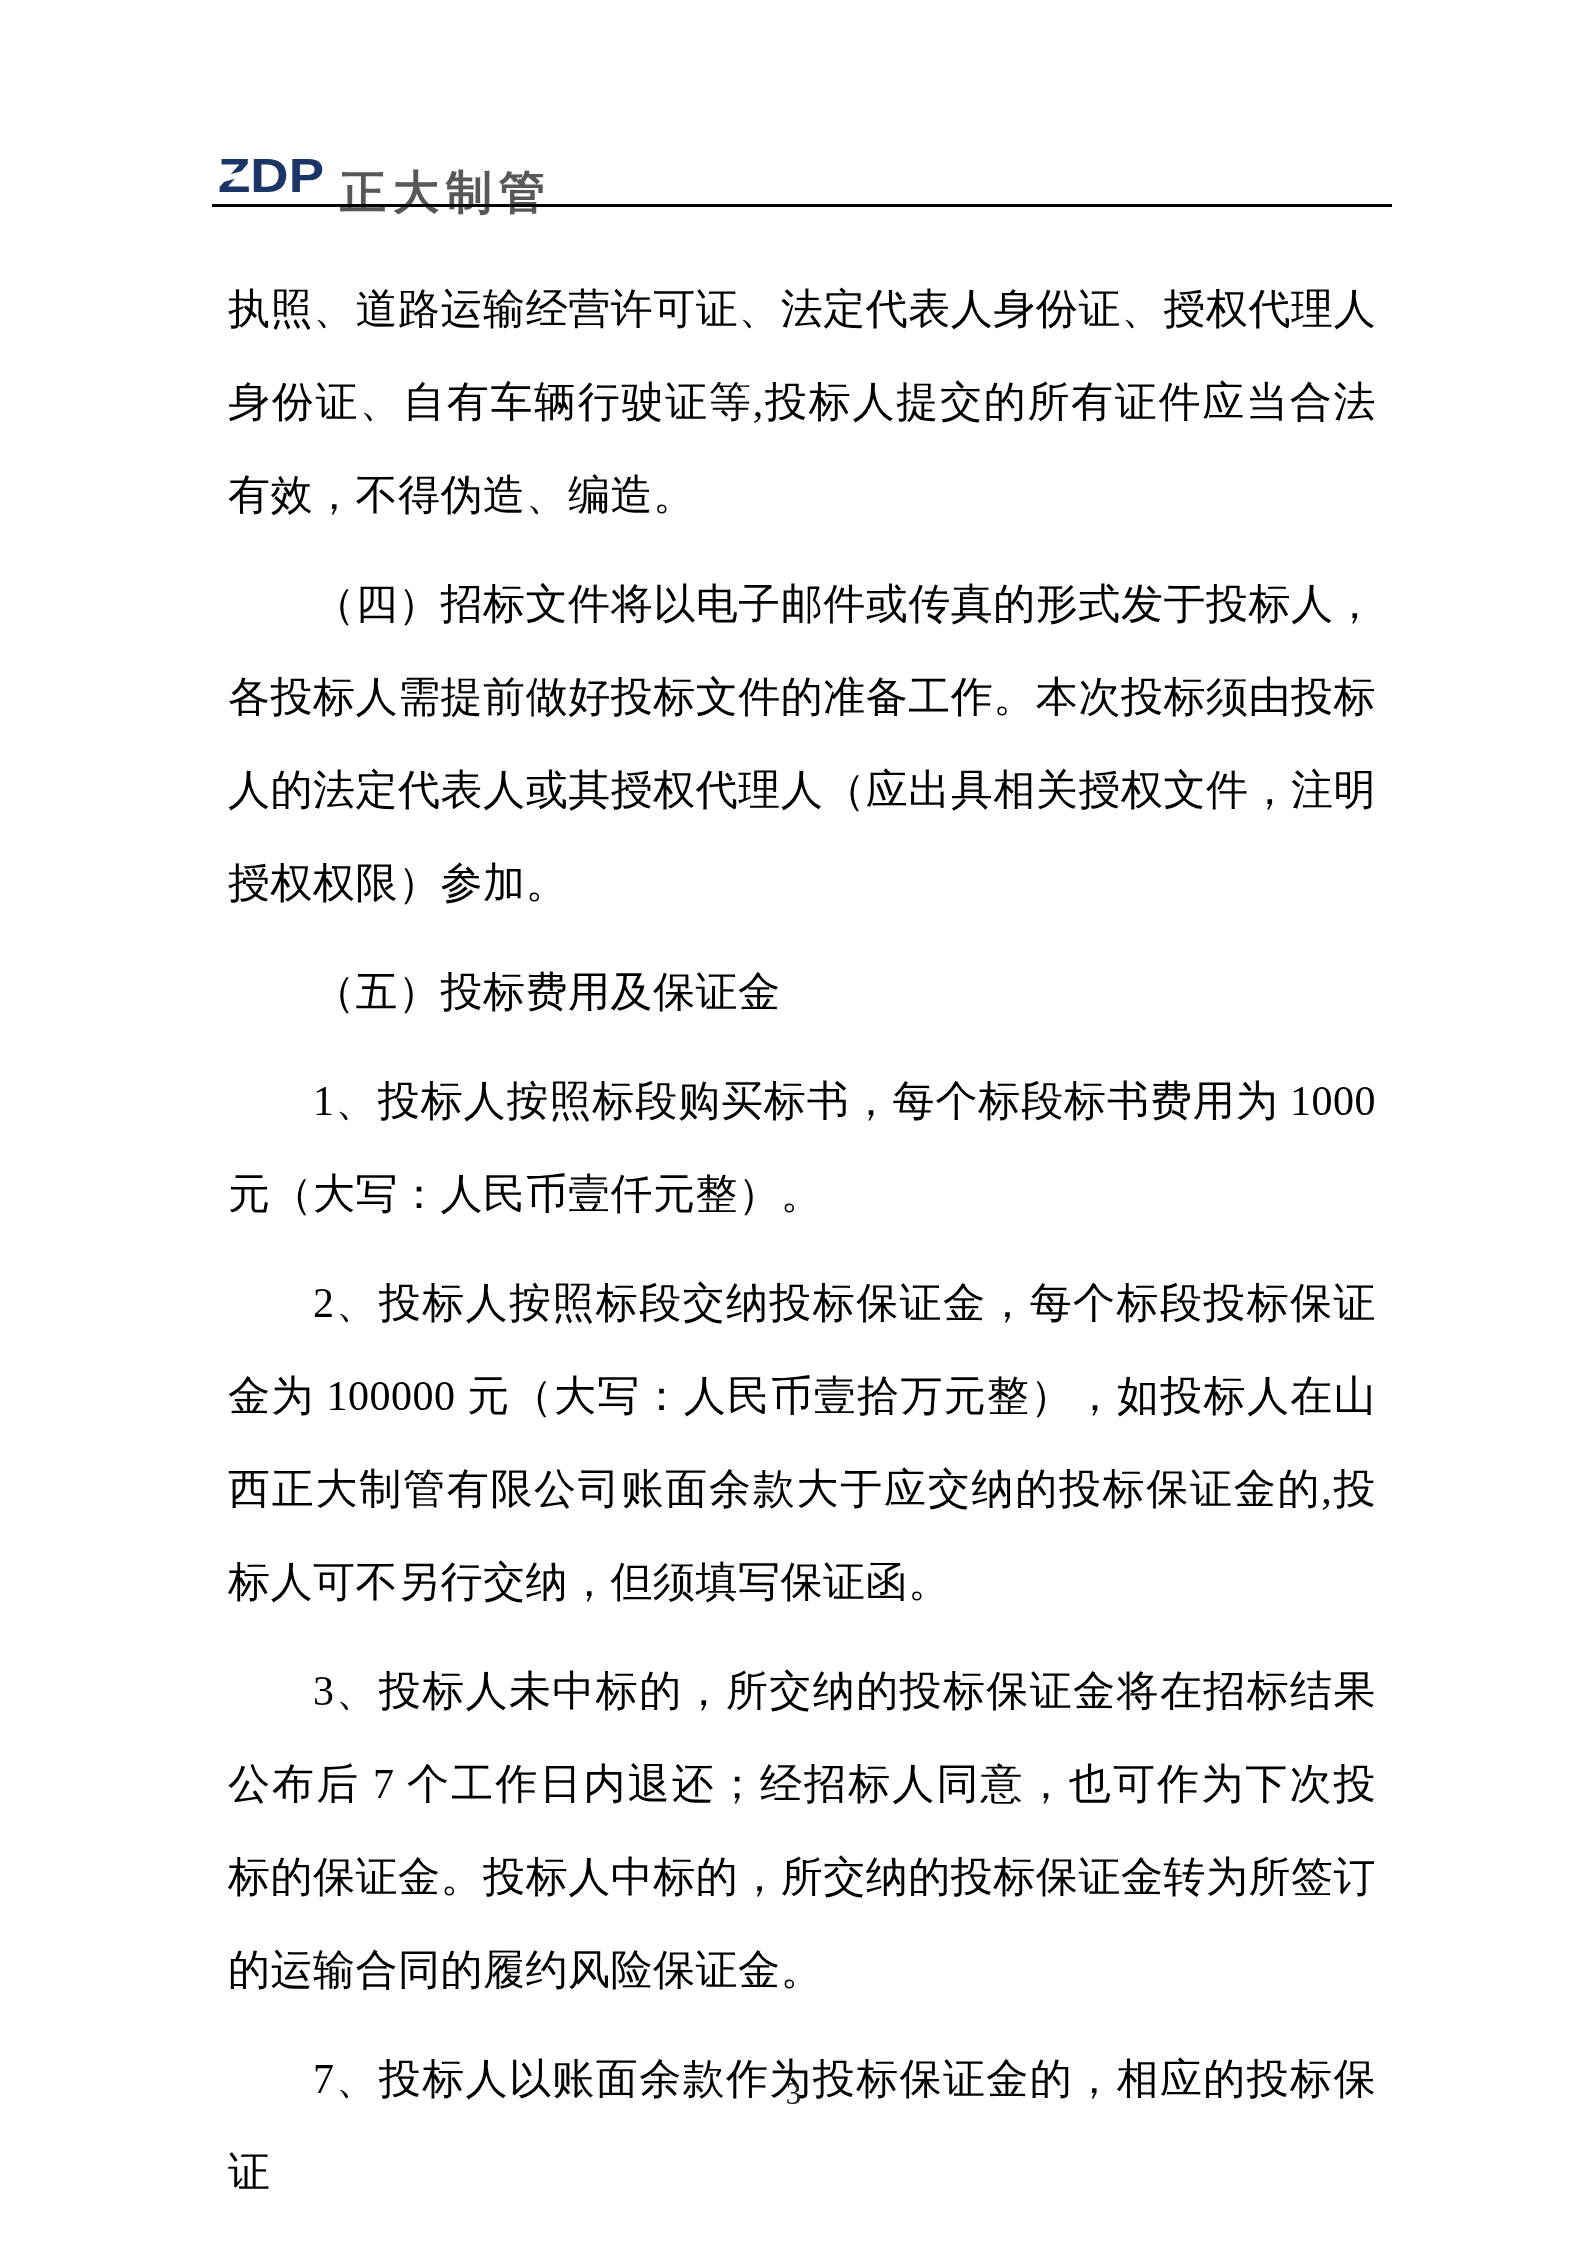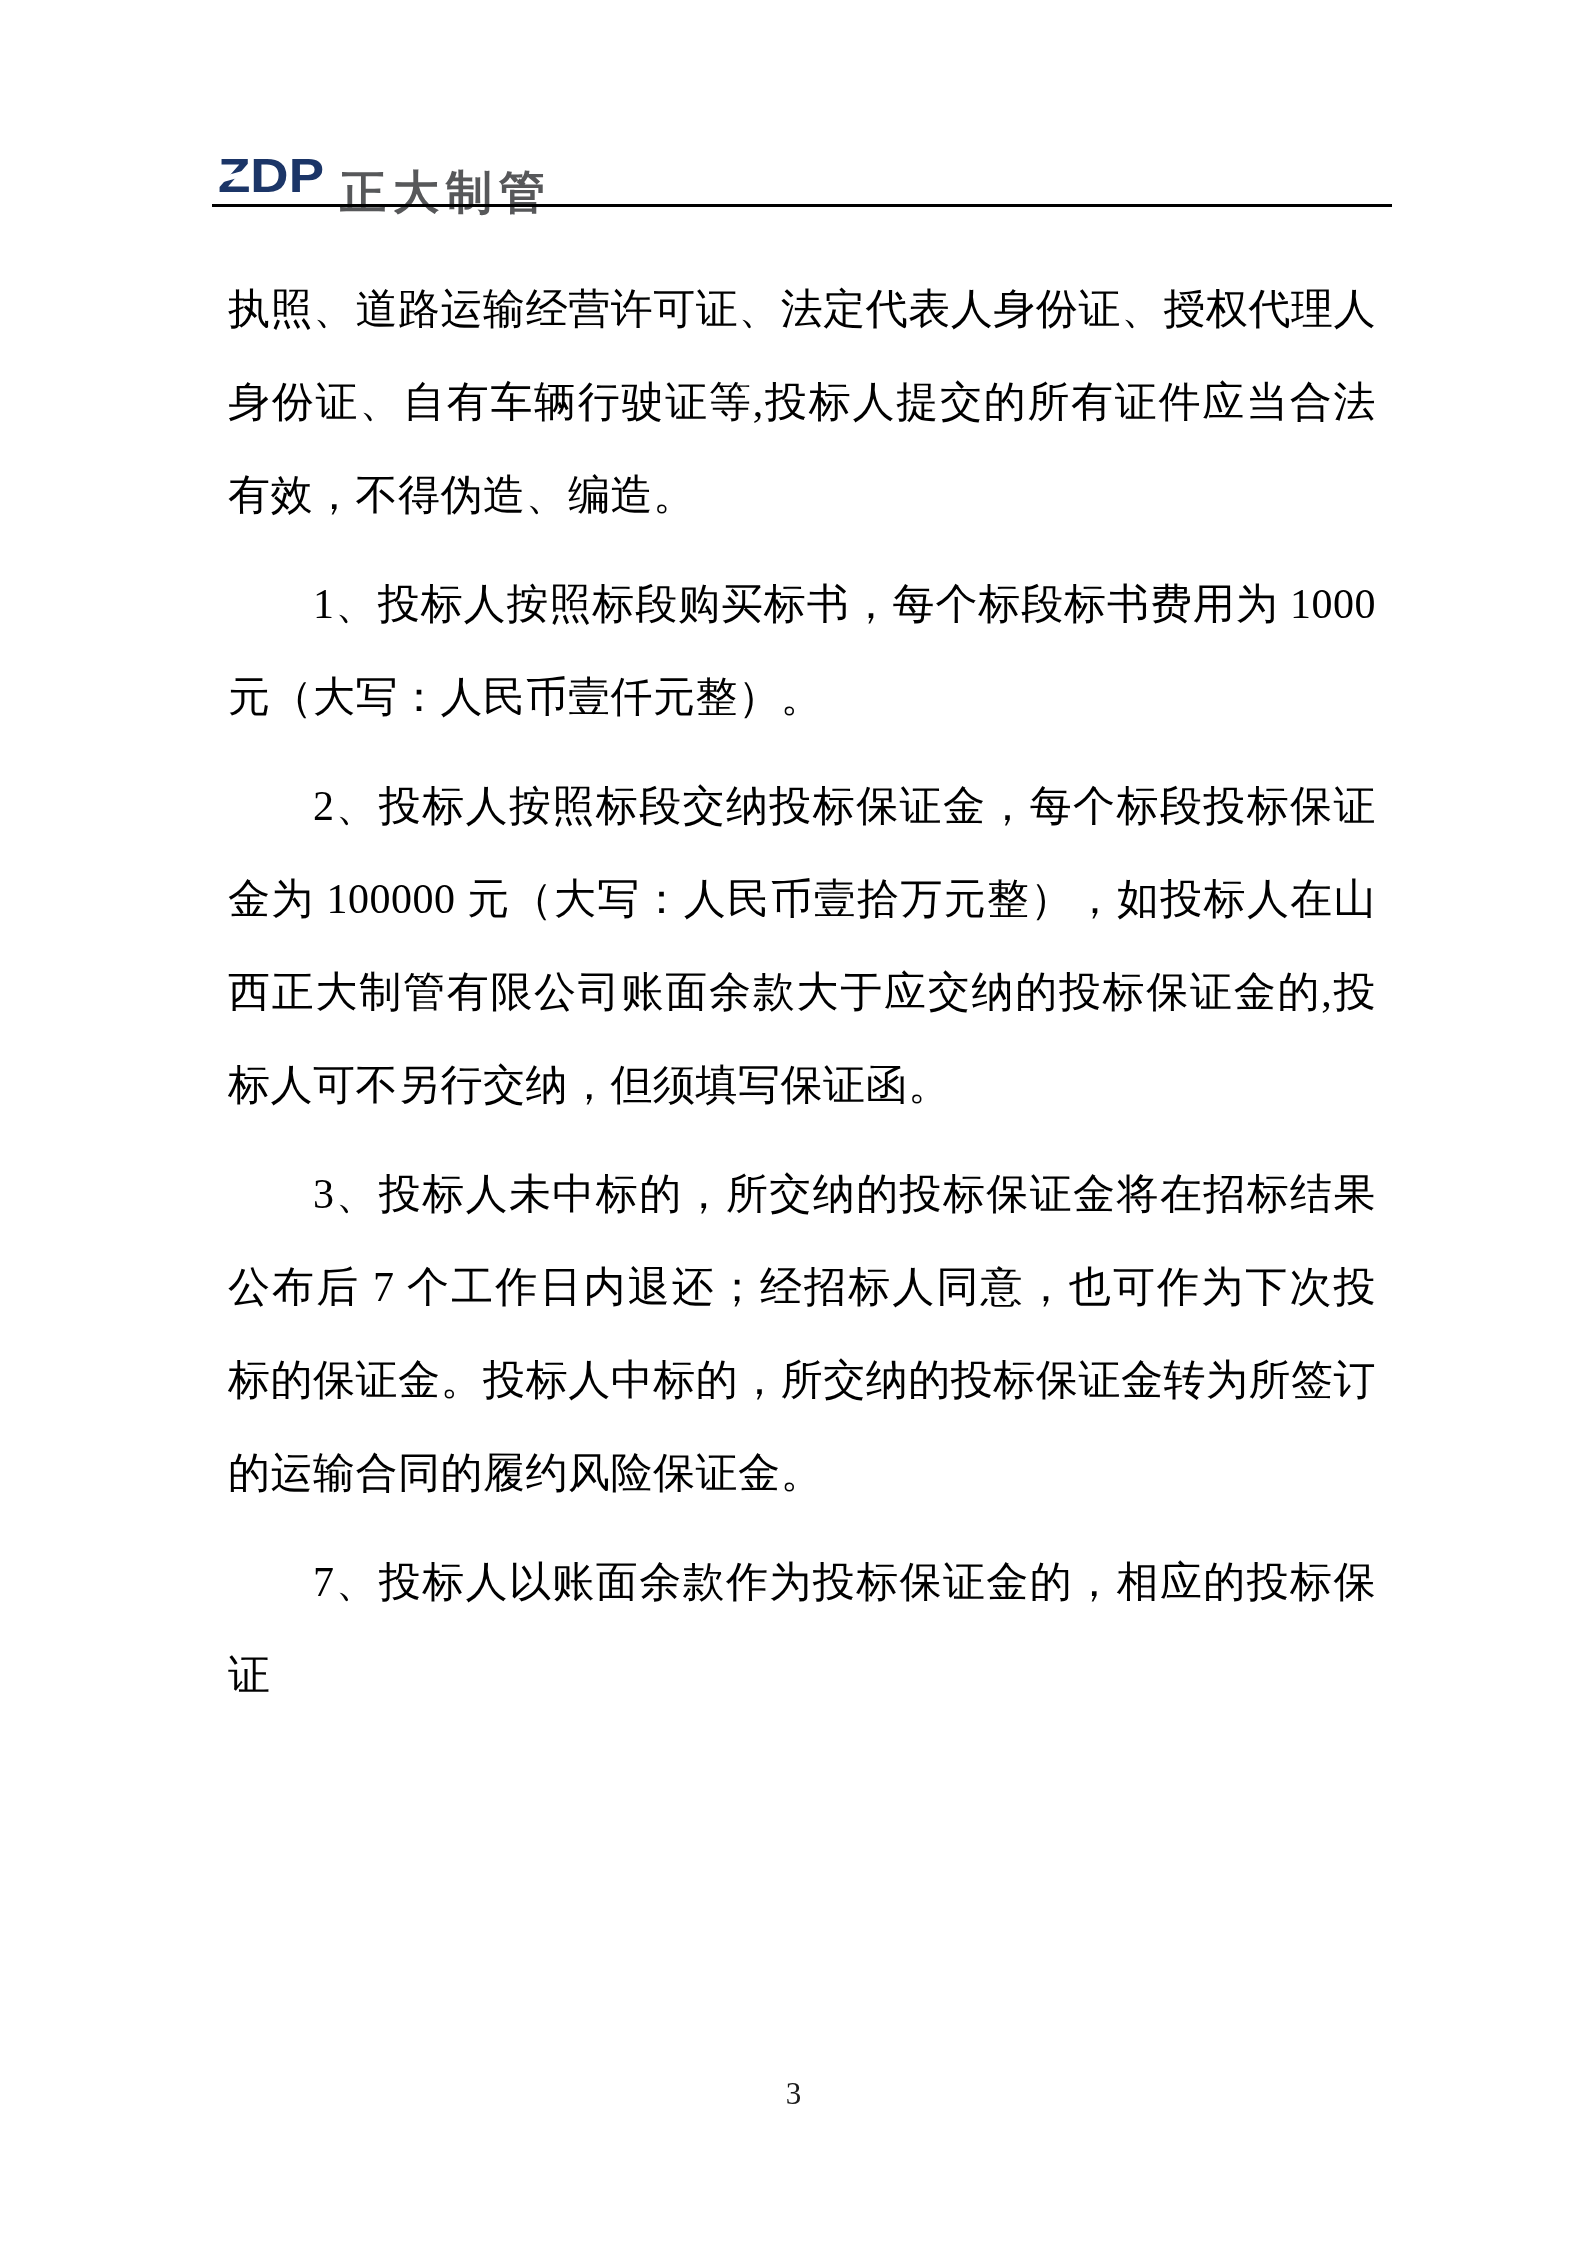--- a/index.html
+++ b/index.html
@@ -112,20 +112,22 @@
         <span>ZDP</span>
         <span class="logo-swoosh"></span>
       </span>
       <span class="logo-company">正大制管</span>
     </div>
     <div class="header-rule"></div>
   </div>
 
   <div class="doc-body">
     <p class="para">执照、道路运输经营许可证、法定代表人身份证、授权代理人身份证、自有车辆行驶证等,投标人提交的所有证件应当合法有效，不得伪造、编造。</p>
+    <p class="para indent">（四）招标文件将以电子邮件或传真的形式发于投标人，各投标人需提前做好投标文件的准备工作。本次投标须由投标人的法定代表人或其授权代理人（应出具相关授权文件，注明授权权限）参加。</p>
+    <p class="para indent">（五）投标费用及保证金</p>
     <p class="para indent">1、投标人按照标段购买标书，每个标段标书费用为 1000 元（大写：人民币壹仟元整）。</p>
     <p class="para indent">2、投标人按照标段交纳投标保证金，每个标段投标保证金为 100000 元（大写：人民币壹拾万元整），如投标人在山西正大制管有限公司账面余款大于应交纳的投标保证金的,投标人可不另行交纳，但须填写保证函。</p>
     <p class="para indent">3、投标人未中标的，所交纳的投标保证金将在招标结果公布后 7 个工作日内退还；经招标人同意，也可作为下次投标的保证金。投标人中标的，所交纳的投标保证金转为所签订的运输合同的履约风险保证金。</p>
     <p class="para indent">7、投标人以账面余款作为投标保证金的，相应的投标保证</p>
   </div>
 
   <div class="page-number">3</div>
 
 </div>
 

